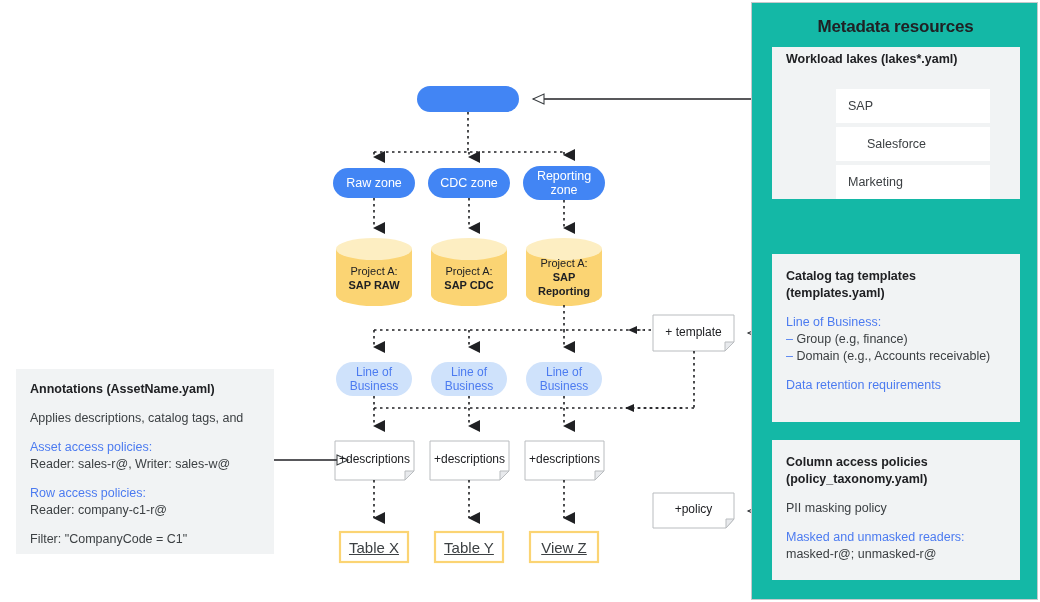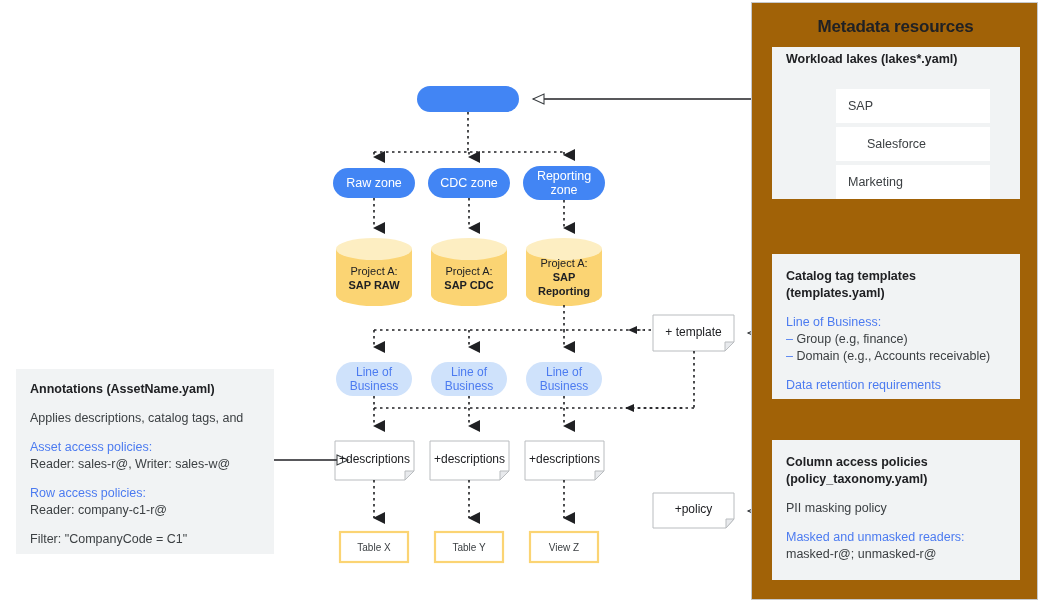--- a/index.html
+++ b/index.html
@@ -20,34 +20,34 @@
     width: 1040px; height: 602px;
     pointer-events: none;
   }
   .abs { position: absolute; }
 
   
   #metadata-panel {
     left: 751px; top: 2px;
     width: 287px; height: 598px;
     border: 1px solid #c6c9cc;
-    background: #a16207;
+    background: #14b8a6;
   }
   #metadata-title {
     position: absolute; left: 0; top: 14px; width: 287px;
     text-align: center;
     font-size: 17px; font-weight: bold; color: #202124;
     letter-spacing: -0.2px;
   }
   .grey-card {
     position: absolute;
     background: #f1f3f4;
   }
   #card-lakes { left: 20px; top: 44px; width: 248px; height: 152px; }
-  #card-templates { left: 20px; top: 251px; width: 248px; height: 145px; }
+  #card-templates { left: 20px; top: 251px; width: 248px; height: 168px; }
   #card-policies { left: 20px; top: 437px; width: 248px; height: 140px; }
 
   .card-heading {
     font-size: 12.5px; font-weight: bold; color: #202124;
     line-height: 17px;
     margin: 0;
   }
   .card-sub-blue {
     font-size: 12.5px; color: #4c7bf0; line-height: 17px;
     margin: 0;
@@ -94,21 +94,21 @@
     position: absolute;
     display: flex; align-items: center; justify-content: center;
     text-align: center;
     pointer-events: none;
   }
   .pill-text { color: #ffffff; font-size: 12.5px; line-height: 14px; }
   .lob-text { color: #4c7bf0; font-size: 12px; line-height: 14px; }
   .cyl-text { color: #202124; font-size: 11px; line-height: 14px; }
   .cyl-text b { font-weight: bold; }
   .note-text { color: #202124; font-size: 12px; }
-  .tbl-text { color: #3c4043; font-size: 10px; }
+  .tbl-text { color: #3c4043; font-size: 15px; text-decoration: underline; }
 </style>
 </head>
 <body>
 
 <div id="page">
 
   <svg class="layer" viewBox="0 0 1040 602">
     <defs>
       <marker id="arrowSolid" markerWidth="10" markerHeight="10" refX="8" refY="4" orient="auto" markerUnits="userSpaceOnUse">
         <path d="M0,0 L9,4 L0,8 z" fill="#202124"></path>

